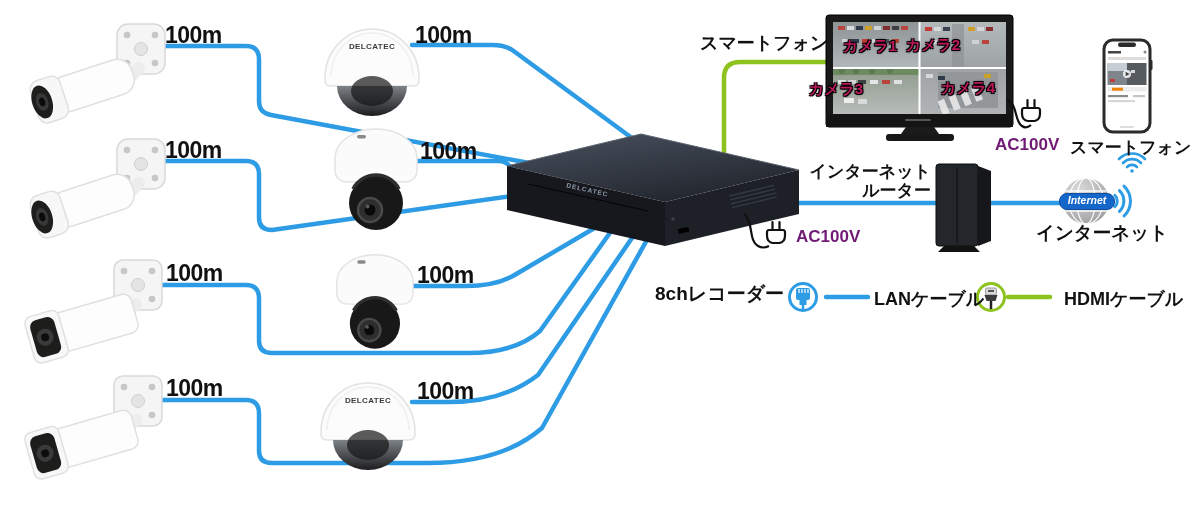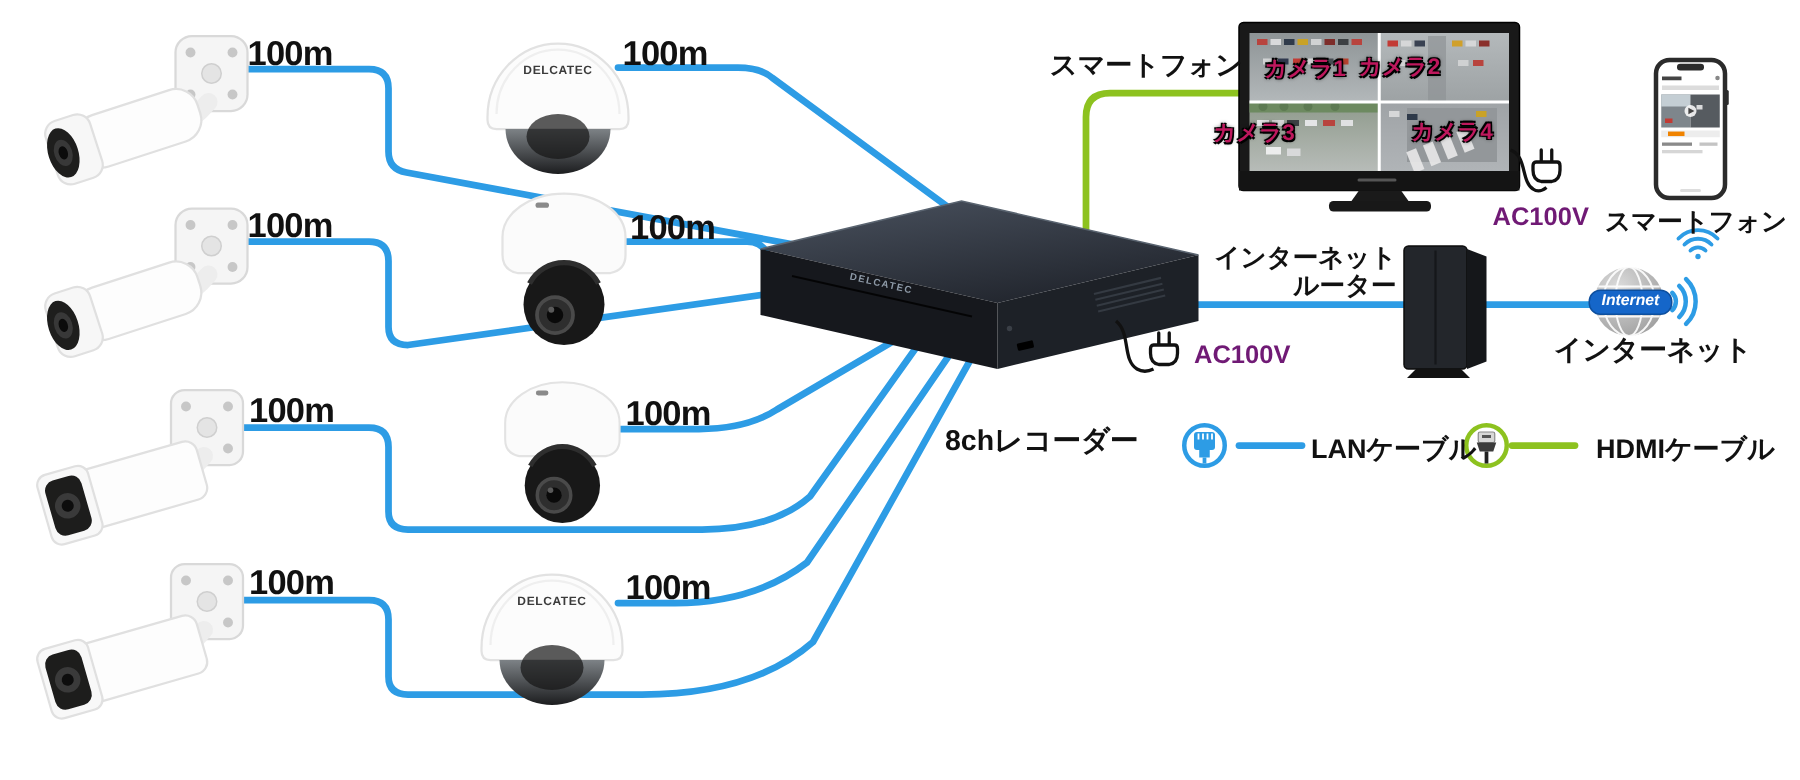--- a/index.html
+++ b/index.html
@@ -309,21 +309,21 @@
 <div class="ov rec-brand" style="left:566px;top:186px">DELCATEC</div>
 
 <div class="ov jp" style="left:700px;top:31px">スマートフォン</div>
 <div class="ov camlbl" style="left:870px;top:46px">カメラ1</div>
 <div class="ov camlbl" style="left:933px;top:45px">カメラ2</div>
 <div class="ov camlbl" style="left:836px;top:89px">カメラ3</div>
 <div class="ov camlbl" style="left:968px;top:88px">カメラ4</div>
 
 <div class="ov ac" style="left:995px;top:135px">AC100V</div>
 <div class="ov ac" style="left:796px;top:227px">AC100V</div>
-<div class="ov jp-m" style="left:630px;top:281px">8chレコーダー</div>
+<div class="ov jp-m" style="left:655px;top:281px">8chレコーダー</div>
 
 <div class="ov router-lbl" style="left:805px;top:162px;width:126px">
   <div>インターネット</div>
   <div>ルーター</div>
 </div>
 
 <div class="ov globe-banner" style="left:1059px;top:193px;width:54px">
   <span>Internet</span>
 </div>
 <div class="ov jp center" style="left:1036px;top:220px;width:125px;font-size:18.5px">インターネット</div>

